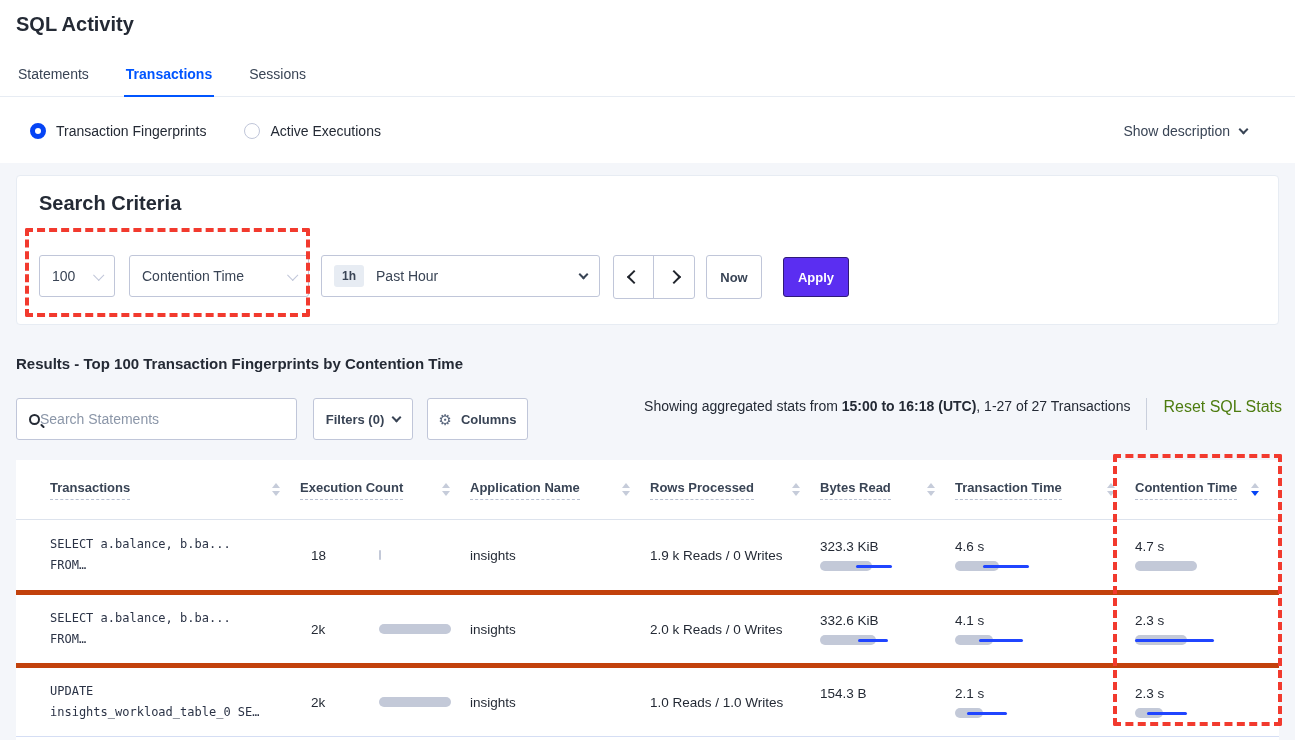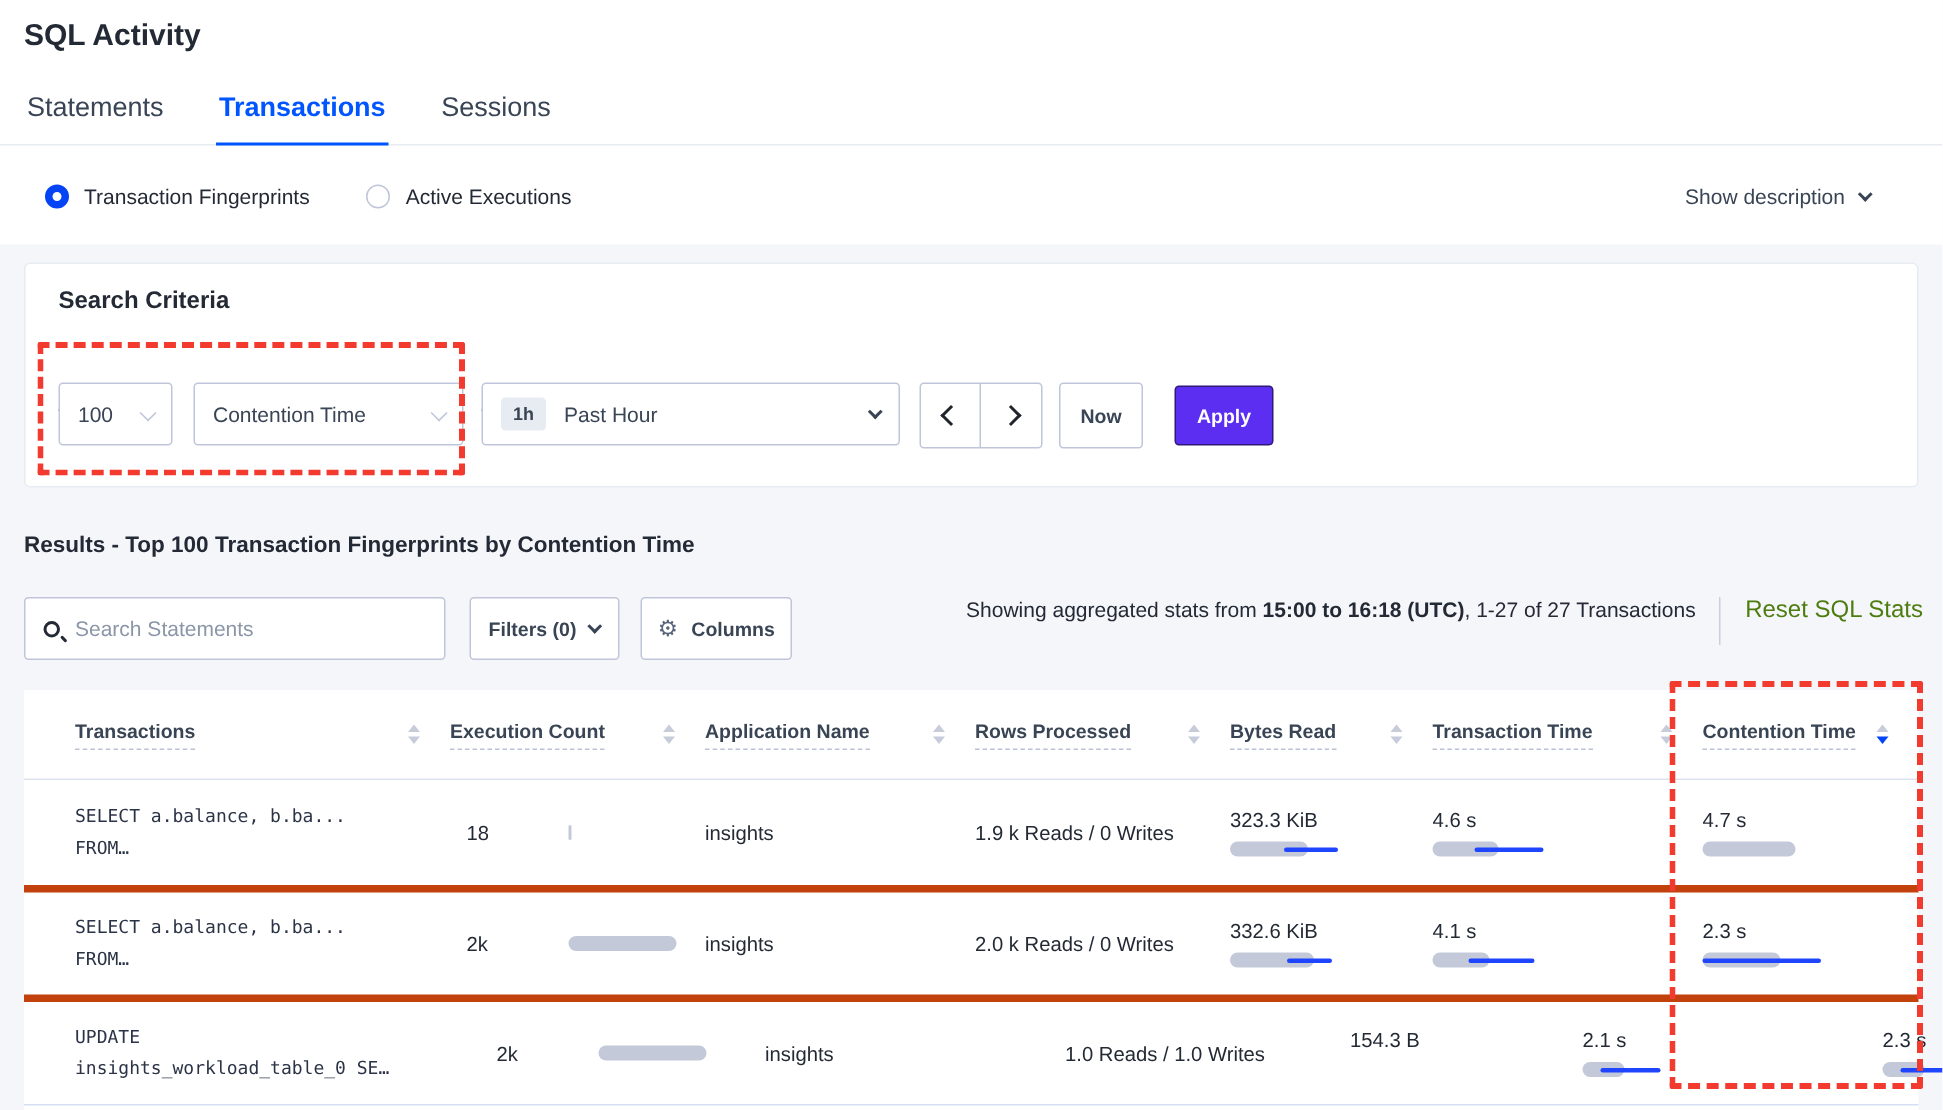--- a/index.html
+++ b/index.html
@@ -4,21 +4,21 @@
 <style>
   * { margin:0; padding:0; box-sizing:border-box; }
   html,body { background:#fff; }
   body { font-family:"Liberation Sans","DejaVu Sans",sans-serif; color:#242a35; }
   .screen { position:relative; width:1295px; height:740px; overflow:hidden; background:#fff; }
 
   
   .page-header { position:absolute; left:0; top:0; width:100%; height:97px; background:#fff; border-bottom:1px solid #e7ecf3; }
   .page-title { position:absolute; left:16px; top:13px; font-size:20px; font-weight:bold; color:#242a35; }
   .tabs { position:absolute; left:16px; bottom:-1px; display:flex; gap:33px; }
-  .tab { font-size:18px; color:#394455; padding:0 2px 13px 2px; cursor:pointer; border-bottom:2px solid transparent; }
+  .tab { font-size:14px; color:#394455; padding:0 2px 13px 2px; cursor:pointer; border-bottom:2px solid transparent; }
   .tab.active { color:#0055ff; font-weight:bold; border-bottom:2px solid #0055ff; }
 
   
   .toggle-bar { position:absolute; left:0; top:98px; width:100%; height:65px; background:#fff; display:flex; align-items:center; padding:0 30px; }
   .radio-option { display:flex; align-items:center; gap:10px; margin-right:38px; cursor:pointer; }
   .radio { width:16px; height:16px; border-radius:50%; background:#fff; }
   .radio.on  { border:5px solid #0544f5; }
   .radio.off { border:1.5px solid #c0c6d9; }
   .radio-label { font-size:14px; color:#242a35; }
   .show-desc { margin-left:auto; display:flex; align-items:center; gap:10px; font-size:14px; color:#394455; cursor:pointer; padding-right:18px; }
@@ -26,38 +26,38 @@
   .body-bg { position:absolute; left:0; top:163px; width:100%; height:577px; background:#f4f6fa; }
 
   
   .chev-down-sm { width:8px; height:8px; border-right:1.5px solid #c0c6d9; border-bottom:1.5px solid #c0c6d9; transform:rotate(45deg) translateY(-1px); }
   .chev-down-dk { width:7px; height:7px; border-right:2px solid #394455; border-bottom:2px solid #394455; transform:rotate(45deg); margin-top:-3px; }
   .chev-left  { width:10px; height:10px; border-left:2.5px solid #20242c; border-bottom:2.5px solid #20242c; transform:rotate(45deg); }
   .chev-right { width:10px; height:10px; border-right:2.5px solid #20242c; border-top:2.5px solid #20242c; transform:rotate(45deg); }
 
   
   .criteria-card { position:absolute; left:16px; top:175px; width:1263px; height:150px; background:#fff; border:1px solid #e7ecf3; border-radius:4px; }
-  .criteria-heading { position:absolute; left:22px; top:16px; font-size:16px; font-weight:bold; color:#242a35; }
+  .criteria-heading { position:absolute; left:22px; top:16px; font-size:20px; font-weight:bold; color:#242a35; }
   .field-label { position:absolute; top:61px; font-size:12.5px; font-weight:bold; color:#242a35;margin-top:33px; }
   .lbl-top { left:22px; } .lbl-by { left:112px; } .lbl-tr { left:304px; }
   .select-box { position:absolute; top:79px; height:42px; background:#fff; border:1px solid #c0c6d9; border-radius:3px; display:flex; align-items:center; padding:0 12px; font-size:14px; color:#394455; cursor:pointer; }
   .sel-top { left:22px; width:76px; }
   .sel-by { left:112px; width:180px; }
   .sel-tr { left:304px; width:279px; }
   .select-box .spacer { flex:1; }
   .tr-badge { background:#e7ecf3; color:#394455; font-weight:bold; font-size:12px; border-radius:3px; padding:4px 8px; margin-right:12px; }
   .arrow-group { position:absolute; left:596px; top:79px; height:44px; display:flex; background:#fff; border:1px solid #c0c6d9; border-radius:3px; }
   .arrow-btn { width:40px; display:flex; align-items:center; justify-content:center; cursor:pointer; }
   .arrow-btn:first-child { border-right:1px solid #c0c6d9; }
   .now-btn { position:absolute; left:689px; top:79px; width:56px; height:44px; background:#fff; border:1px solid #c0c6d9; border-radius:3px; font-size:13px; font-weight:bold; color:#394455; display:flex; align-items:center; justify-content:center; cursor:pointer; }
   .apply-btn { position:absolute; left:766px; top:81px; width:66px; height:40px; background:#5b2ef1; border:1px solid #2f1a78; border-radius:3px; color:#fff; font-size:13px; font-weight:bold; display:flex; align-items:center; justify-content:center; cursor:pointer; }
 
   
   .results-heading { position:absolute; left:16px; top:355px; font-size:15px; font-weight:bold; color:#242a35; }
-  .search-box { position:absolute; left:16px; top:398px; width:281px; height:42px; background:#fff; border:1px solid #c0c6d9; border-radius:3px; display:flex; align-items:center; padding:0 12px; gap:10px; }
+  .search-box { position:absolute; left:16px; top:398px; width:281px; height:42px; background:#fff; border:1px solid #c0c6d9; border-radius:3px; display:flex; align-items:center; padding:0 12px; }
   .search-icon { position:relative; width:11px; height:11px; border:2px solid #242a35; border-radius:50%; flex:none; }
   .search-icon::after { content:""; position:absolute; left:9px; top:9px; width:5px; height:2px; background:#242a35; transform:rotate(45deg); border-radius:1px; }
   .search-box input { border:none; outline:none; font-size:14px; color:#394455; width:100%; font-family:inherit; background:transparent; }
   .search-box input::placeholder { color:#8b96a8; }
   .tool-btn { position:absolute; top:398px; height:42px; background:#fff; border:1px solid #c0c6d9; border-radius:3px; display:flex; align-items:center; justify-content:center; gap:9px; font-size:13px; font-weight:bold; color:#394455; cursor:pointer; }
   .btn-filters { left:313px; width:100px; }
   .btn-columns { left:427px; width:101px; }
   .gear-glyph { font-size:15px; font-weight:normal; color:#59667c; line-height:1; }
   .toolbar-right { position:absolute; right:13px; top:398px; height:42px; display:flex; align-items:flex-start; }
   .stats-text { font-size:14px; color:#242a35; white-space:pre; }
@@ -70,21 +70,21 @@
   .thead { height:60px; align-items:center; border-bottom:1px solid #dde3ed; }
   .th { display:flex; align-items:center; justify-content:space-between; padding-right:20px; cursor:pointer; }
   .th-label { font-size:13px; font-weight:bold; color:#394455; border-bottom:1px dashed #b9c1d2; padding-bottom:4px; }
   .sorter { display:flex; flex-direction:column; gap:3px; align-items:center; }
   .tri-up { width:0; height:0; border-left:4px solid transparent; border-right:4px solid transparent; border-bottom:5px solid #c6ccda; }
   .tri-down { width:0; height:0; border-left:4px solid transparent; border-right:4px solid transparent; border-top:5px solid #c6ccda; }
   .tri-down.active { border-top-color:#0544f5; }
   .trow { border-bottom:5px solid #c2410c; }
   .trow:nth-child(2) { height:75px; }
   .trow:nth-child(3) { height:73px; }
-  .trow:nth-child(4) { height:69px; border-bottom:1px solid #d5def4;gap:20px; }
+  .trow:nth-child(4) { height:69px; border-bottom:1px solid #d5def4; }
   .td { display:flex; flex-direction:column; justify-content:center; font-size:13.5px; color:#242a35; }
   .td-query { font-family:"DejaVu Sans Mono","Liberation Mono",monospace; font-size:12px; line-height:21px; color:#2b3346; cursor:pointer; }
   .td-exec { flex-direction:row; align-items:center; }
   .td-exec .num { width:68px; }
   .bar-track { position:relative; width:80px; height:10px; flex:none; }
   .metric-val { margin-bottom:7px; }
   .bar-gray { position:absolute; left:0; top:0; height:10px; border-radius:5px; background:#c3c9d8; }
   .bar-blue { position:absolute; top:3.5px; height:3px; border-radius:2px; background:#2045ff; }
 
   

